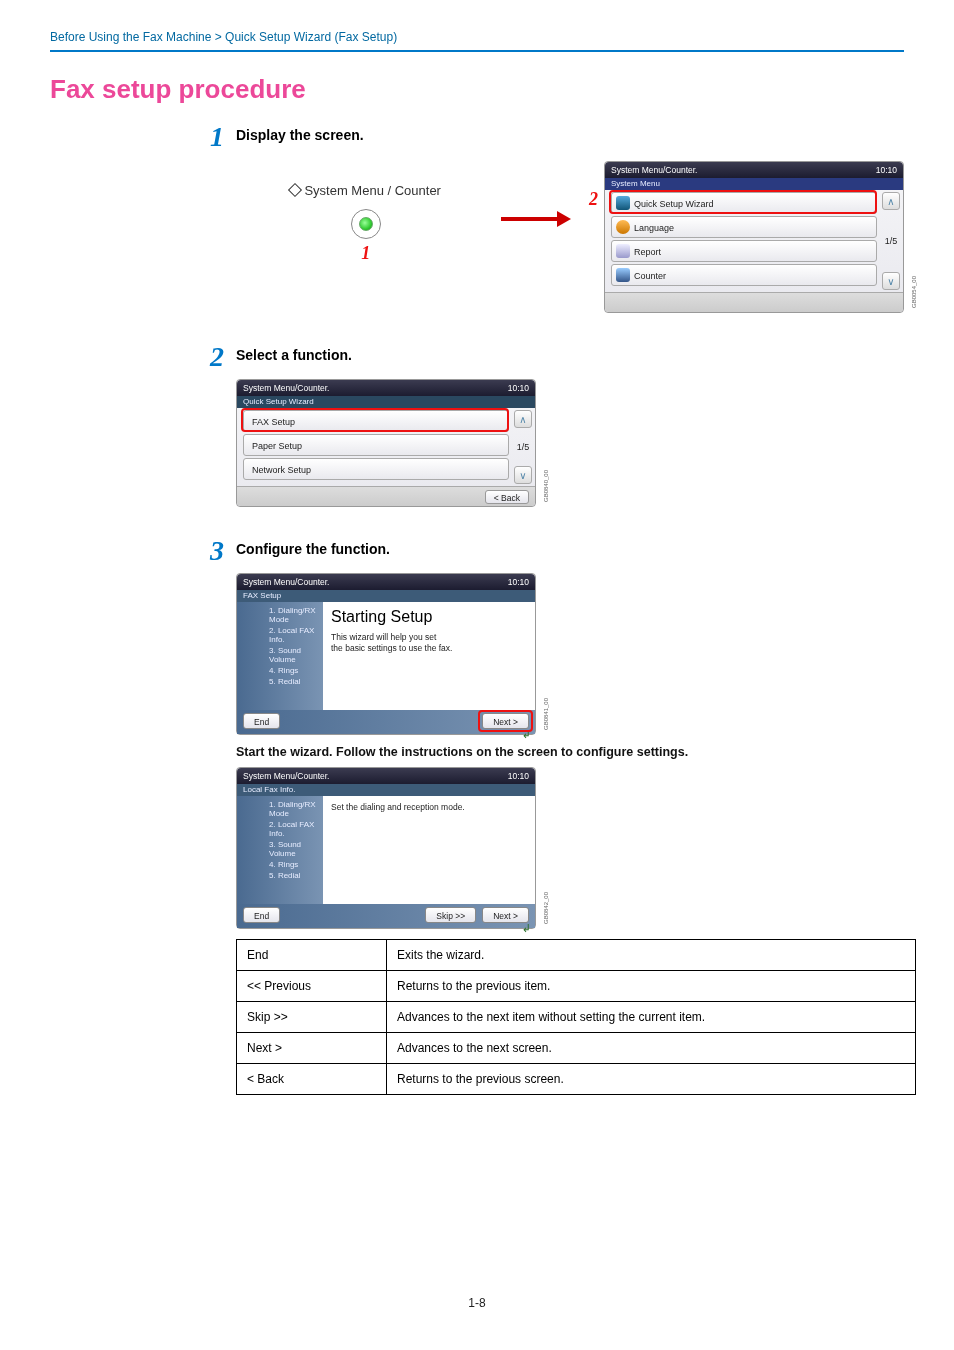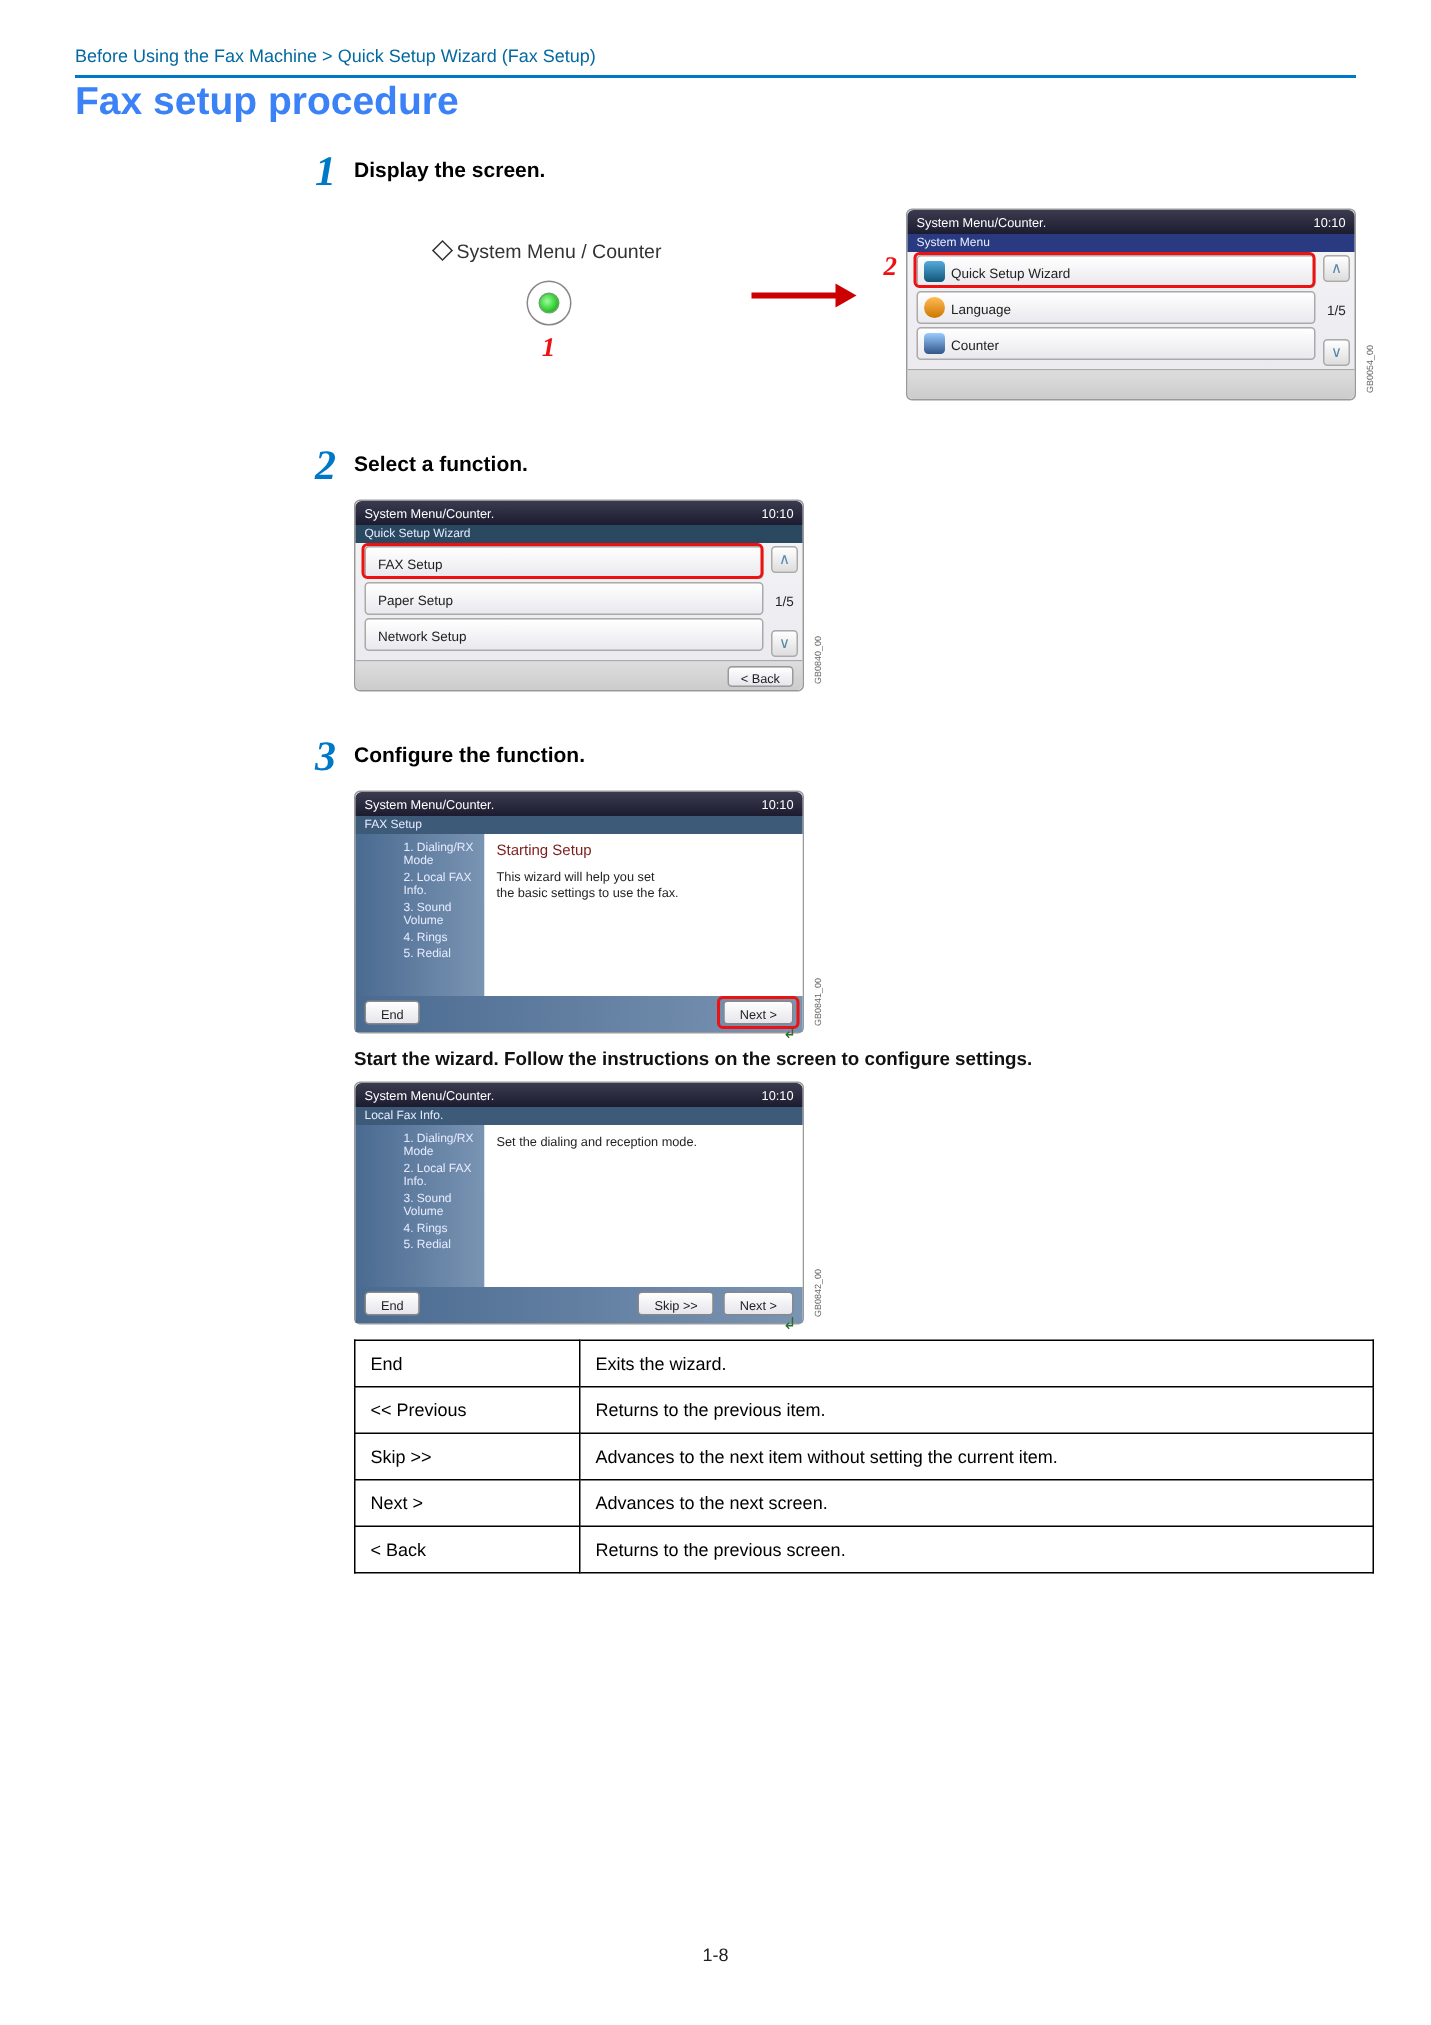--- a/index.html
+++ b/index.html
@@ -12,23 +12,24 @@
     position: relative;
     padding: 30px 50px 0 50px;
   }
   .breadcrumb {
     font-size: 12px;
     color: #0369a1;
     padding-bottom: 6px;
     border-bottom: 2px solid #0078c8;
   }
   .main-heading {
-    color: #3b82f6;
+    color: #ec4899;
     font-size: 26px;
     font-weight: bold;
+    margin-top: 22px;
     margin-bottom: 18px;
   }
   .step-row {
     display: flex;
     align-items: flex-start;
     margin-left: 140px;
   }
   .step-num {
     color: #0078c8;
     font-size: 28px;
@@ -149,21 +150,21 @@
     display:flex; height:108px;
   }
   .wizard-side{
     width:86px; background:linear-gradient(to right,#4a6a90,#7a94b3);
     padding:4px 4px; color:#e6ecff; font-size:8px;
   }
   .wizard-side div{ margin-bottom:2px;margin-left:28px; }
   .wizard-main{
     flex:1; background:#fff; color:#111; padding:6px 8px; position:relative;
   }
-  .wizard-main .bigt{ font-size:10px; font-weight:normal; color:#7f1d1d; margin-bottom:6px;}
+  .wizard-main .bigt{ font-size:16px; font-weight:normal; color:#000000; margin-bottom:6px;}
   .wizard-main .msg{ font-size:8.5px; color:#222; line-height:1.3;}
   .wizard-footer{
     display:flex; justify-content:flex-end; align-items:center; gap:6px;
     padding:2px 6px 4px; background:linear-gradient(to right,#4a6a90,#7a94b3);
     height:24px;
   }
   .wizard-footer.left-end { justify-content: space-between; }
   .wbtn{
     height:16px; line-height:16px;
     background:linear-gradient(#fff,#e5e5ec);
@@ -231,20 +232,21 @@
     <div class="callout-num" style="margin-top:28px;">2</div>
     <div class="panel" style="width:300px;">
       <div class="panel-header">
         <span>System Menu/Counter.</span>
         <span>10:10</span>
       </div>
       <div class="subhead blue">System Menu</div>
       <div class="menu-list">
         <div class="menu-item quick"><span class="micon"></span><span>Quick Setup Wizard</span></div>
         <div class="menu-item lang"><span class="micon"></span><span>Language</span></div>
+        <div class="menu-item report"><span class="micon"></span><span>Report</span></div>
         <div class="menu-item counter"><span class="micon"></span><span>Counter</span></div>
         <div class="scroll-col">
           <div class="scroll-btn">∧</div>
           <div class="scroll-page">1/5</div>
           <div class="scroll-btn">∨</div>
         </div>
       </div>
       <div class="panel-footer"></div>
       <div class="red-box" style="left:4px; top:28px; width:268px; height:24px;"></div>
       <div class="sidecode">GB0054_00</div>

